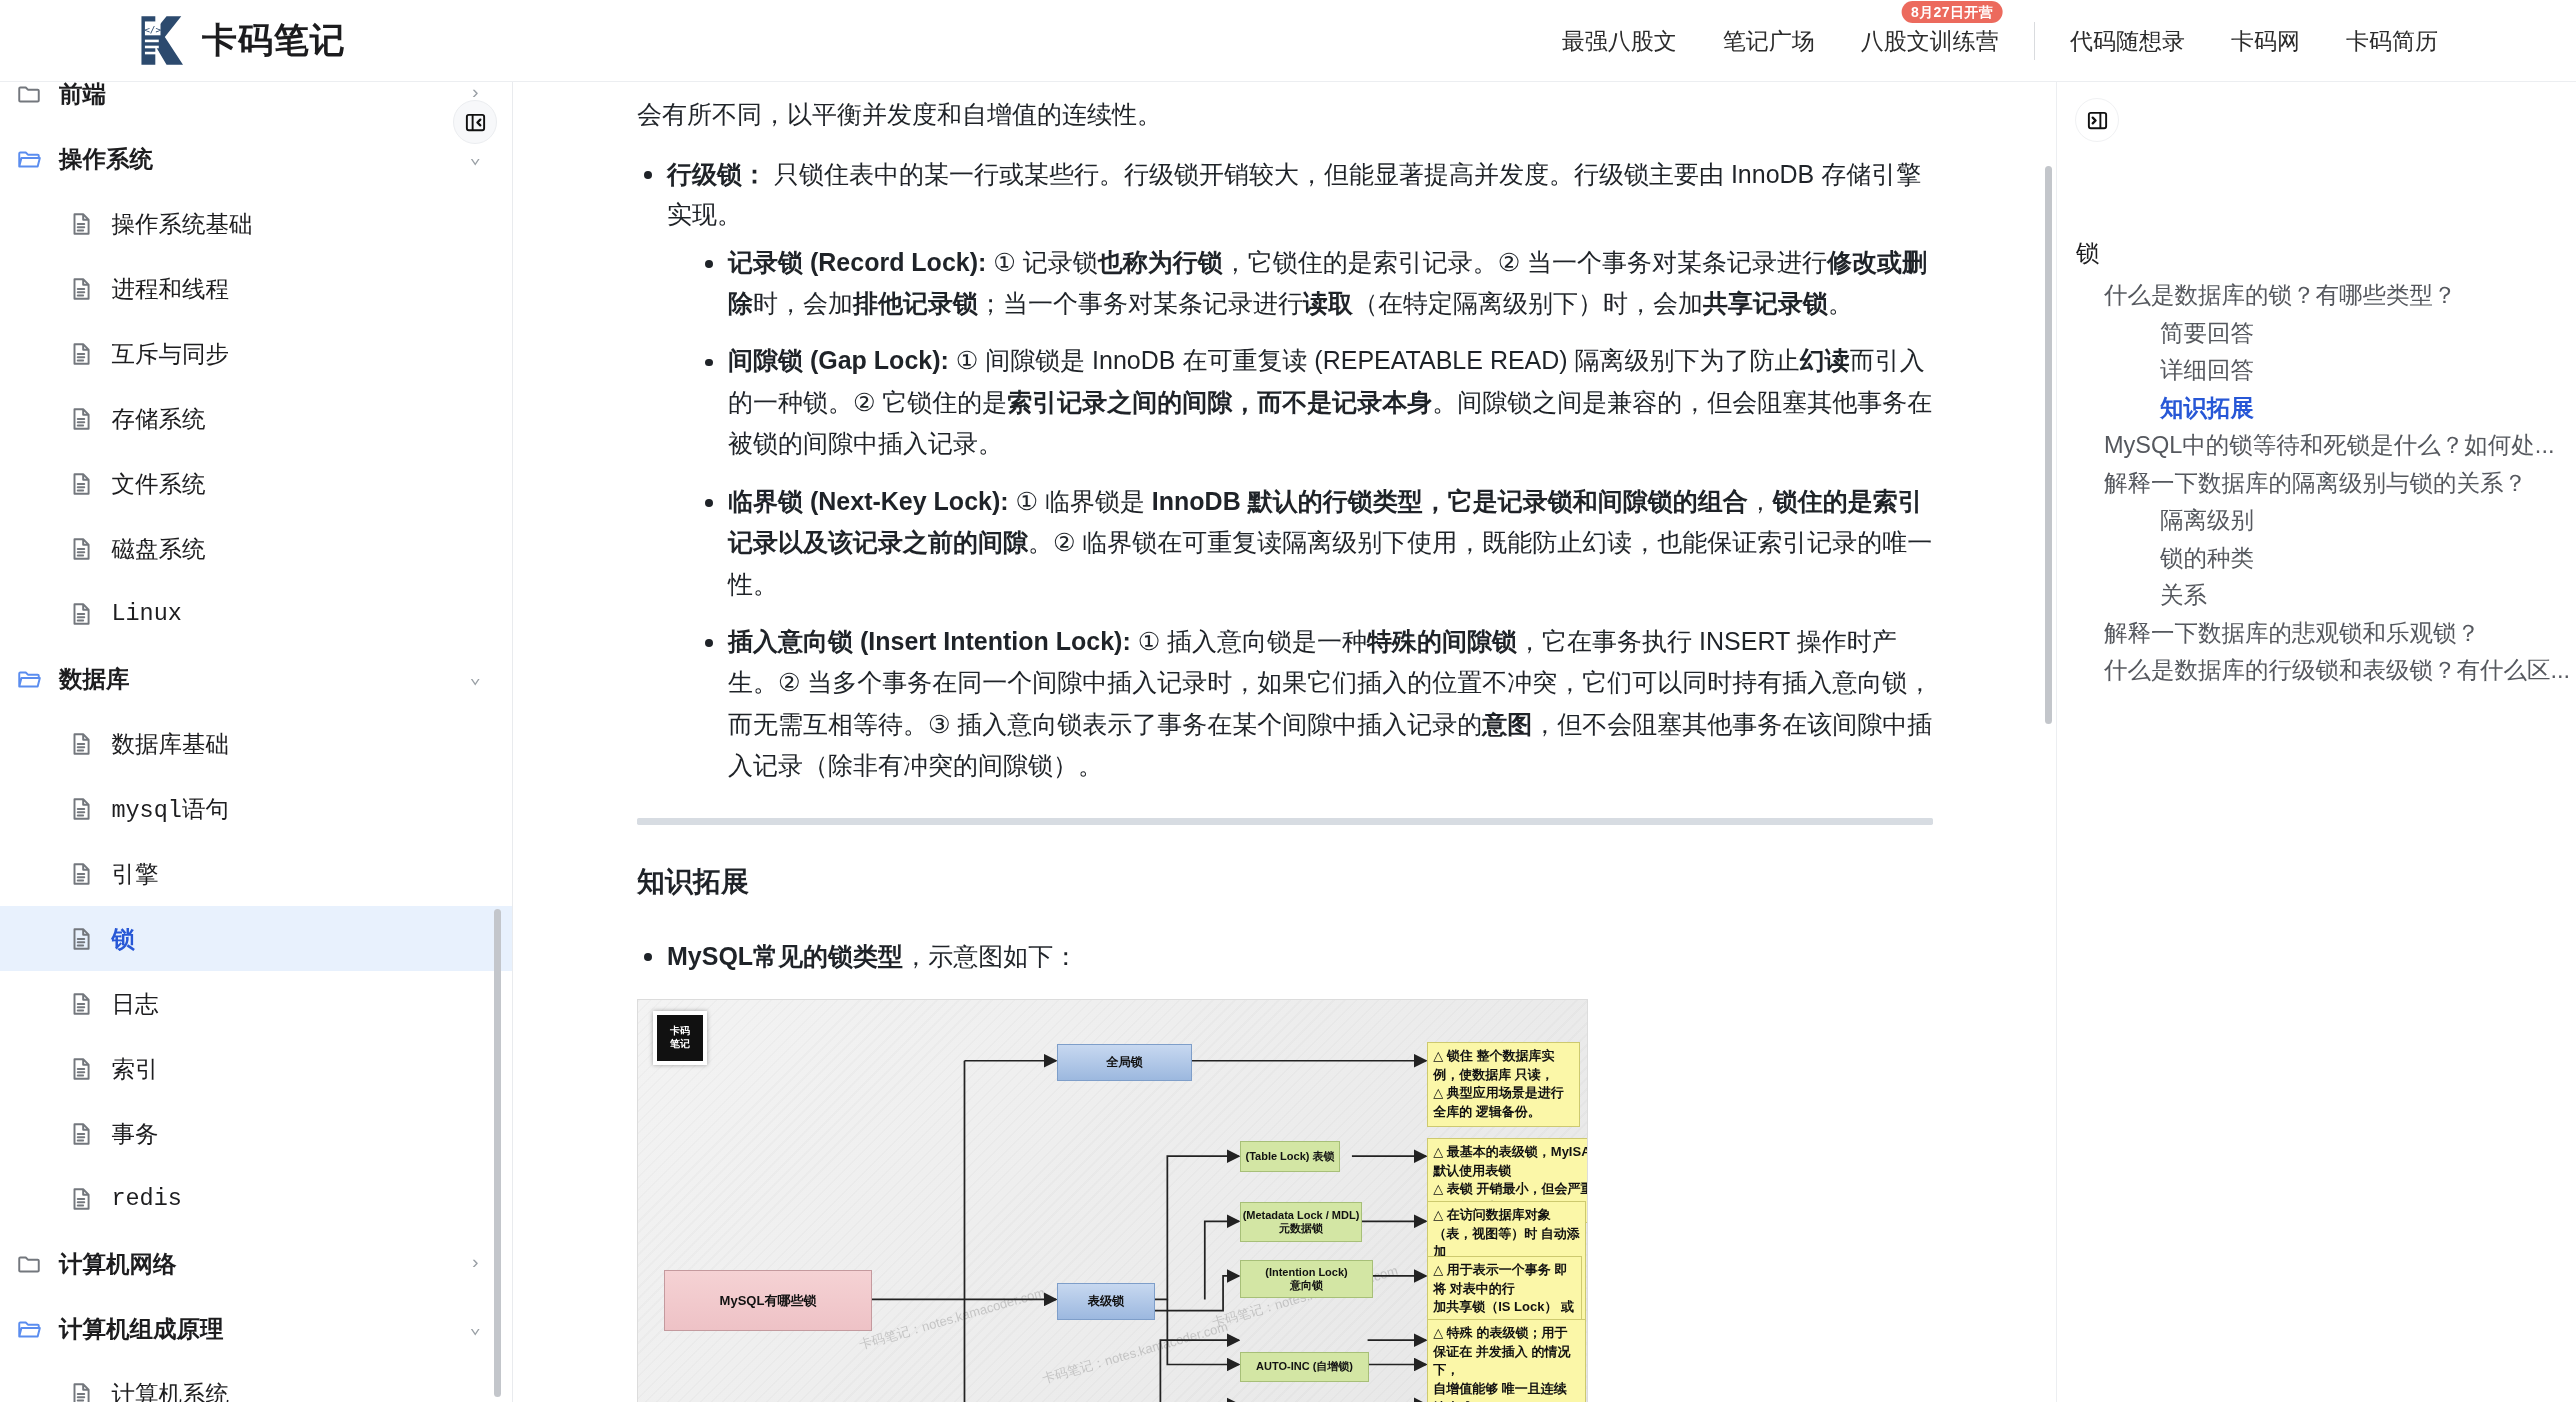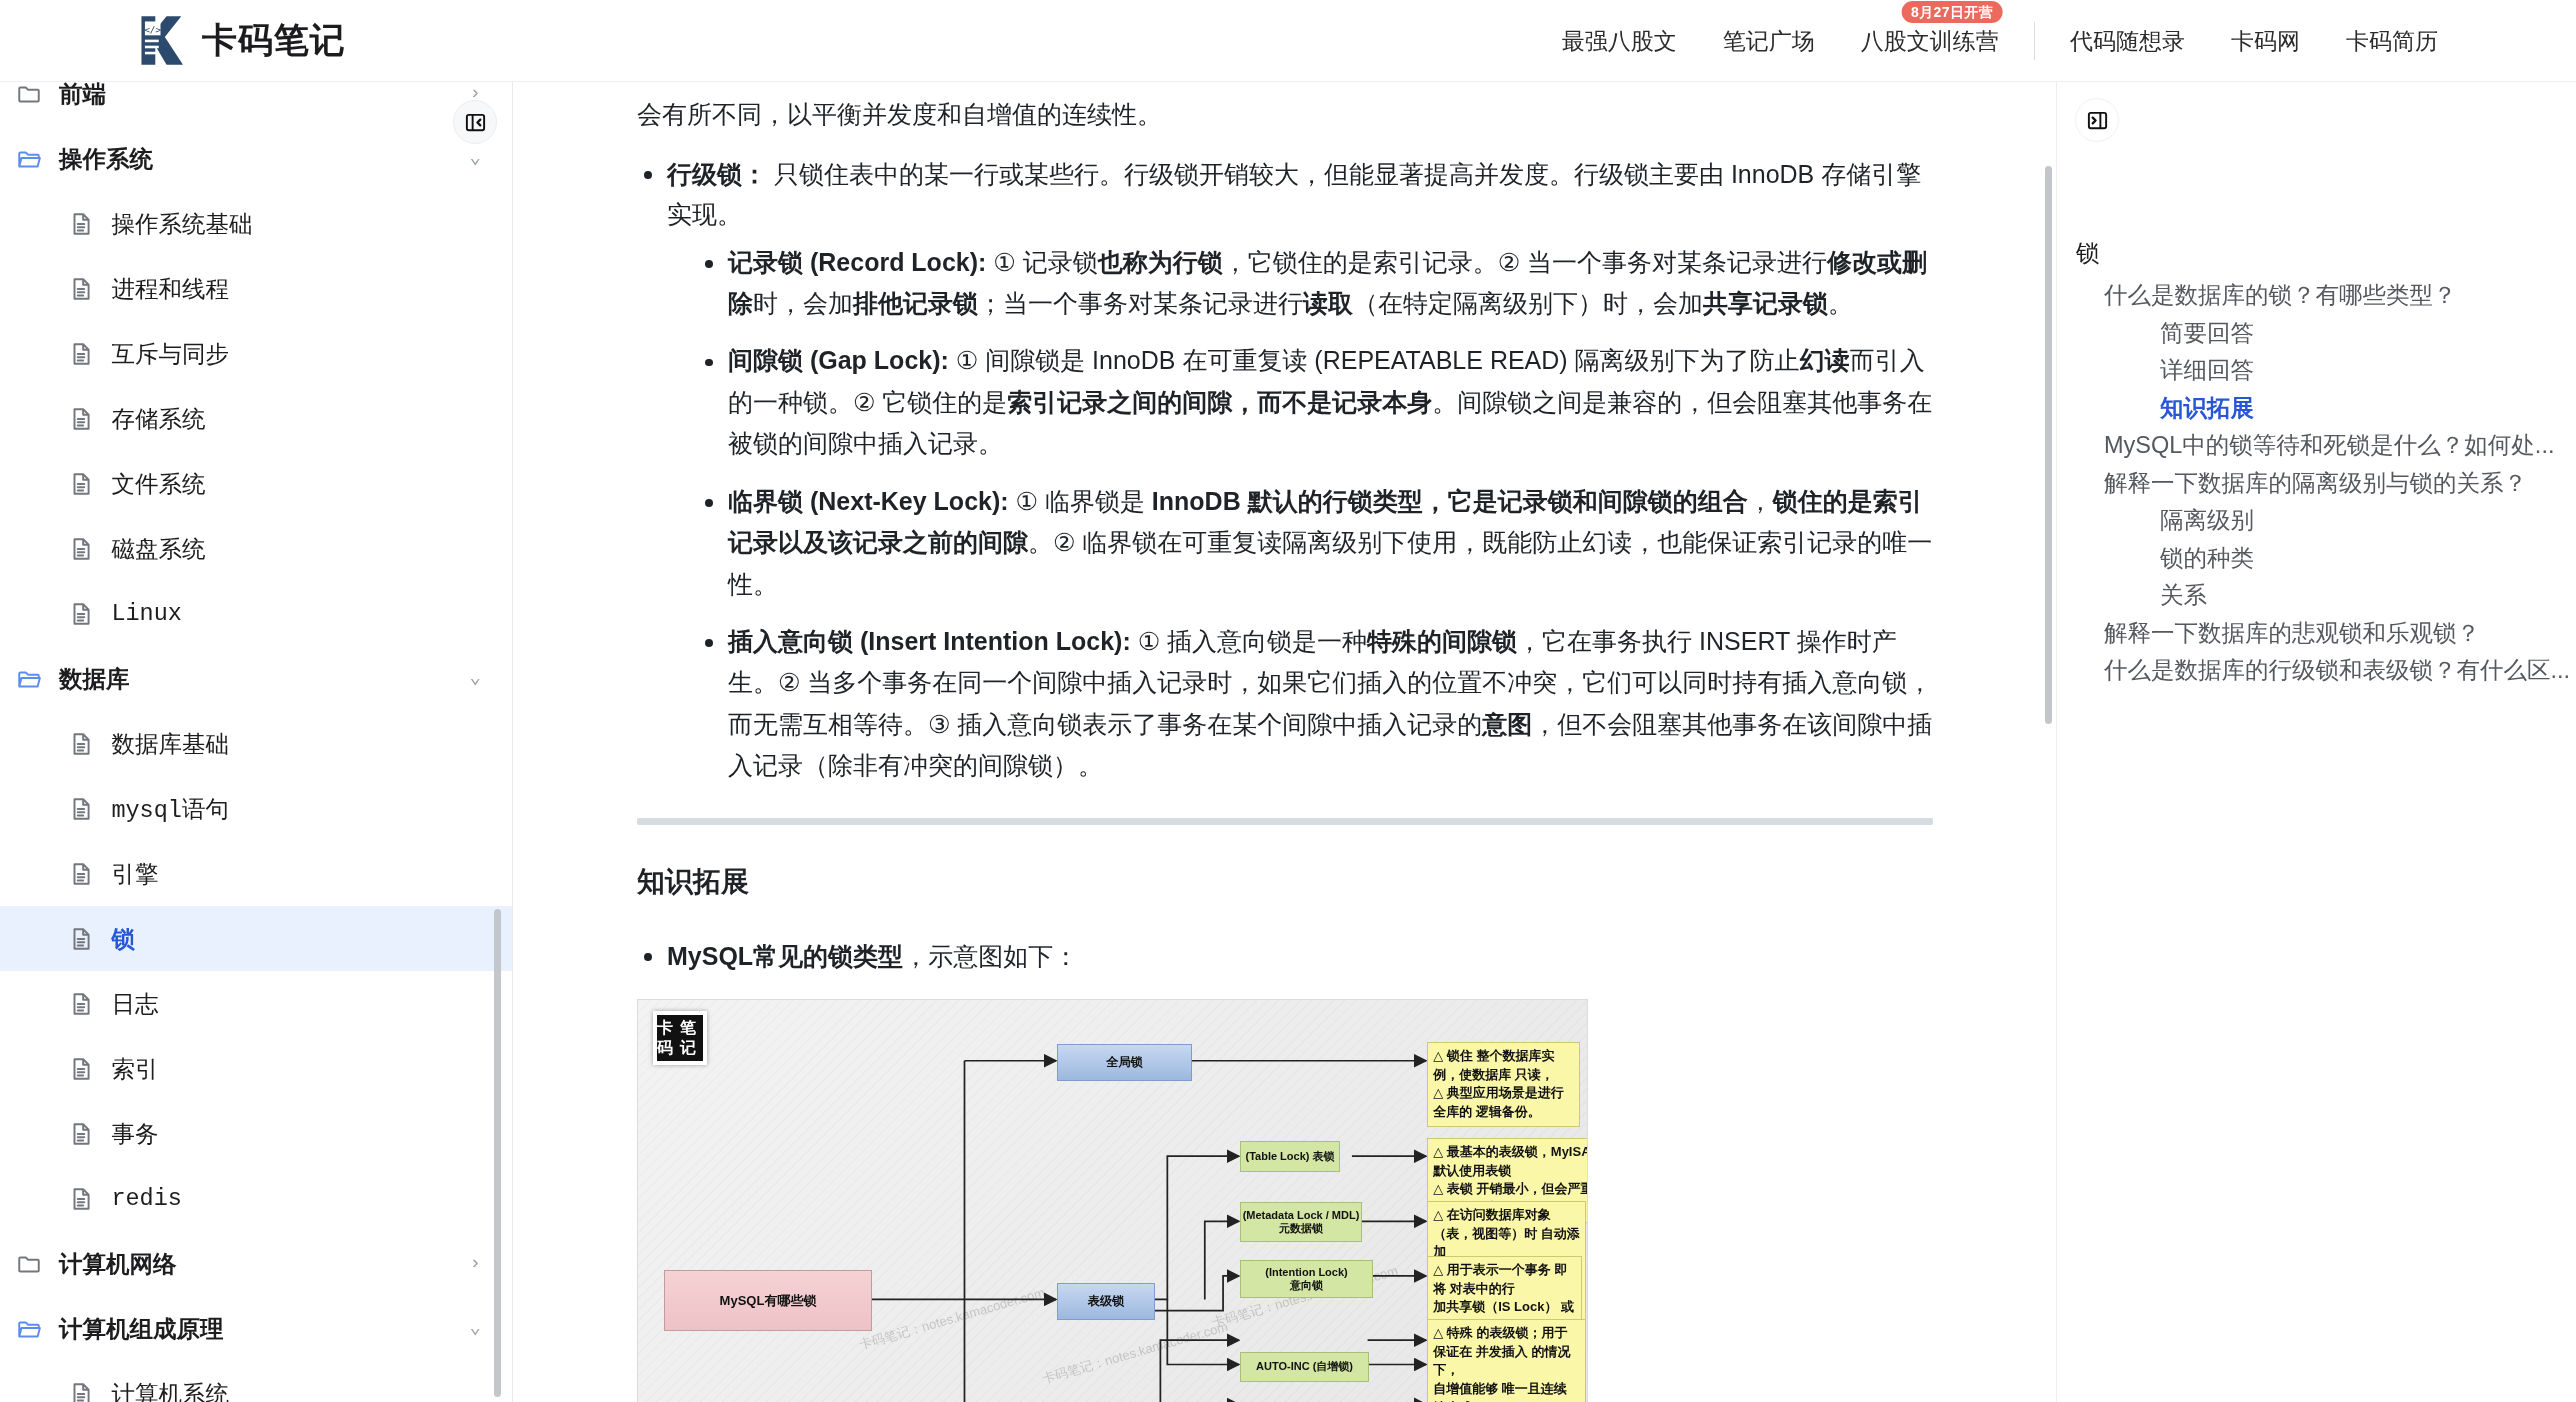--- a/index.html
+++ b/index.html
@@ -103,22 +103,22 @@
     background:
       repeating-linear-gradient(135deg, rgba(0,0,0,0.018) 0 1.7px, rgba(0,0,0,0) 1.7px 7.8px),
       linear-gradient(135deg, #f3f3f3 0%, #ececec 55%, #e6e6e6 100%);
     border: 0.9px solid #dcdcdc;
     overflow: hidden;
     font-size: 11px;
   }
   .wm {
     position: absolute; width: 54px; height: 54px; background: #111; left: 15px; top: 10.5px;
     border: 4.4px solid #fff; box-shadow: 0 0 4.4px rgba(0,0,0,.35);
-    color: #fff; font-size: 16px; line-height: 1.25; font-weight: 700;
-    display: flex; flex-direction: row; align-items: center; justify-content: center;
+    color: #fff; font-size: 10px; line-height: 1.25; font-weight: 700;
+    display: flex; flex-direction: column; align-items: center; justify-content: center;
     font-family: Liberation Serif, serif;
   }
   .wm-txt {
     position: absolute; color: rgba(120,120,120,.34); font-size: 13px;
     transform: rotate(-16deg); white-space: nowrap; pointer-events: none;
   }
   .node {
     position: absolute; display: flex; align-items: center; justify-content: center;
     text-align: center; font-weight: 700; color: #111; line-height: 1.25;
     border: 0.9px solid #7a7a7a;

